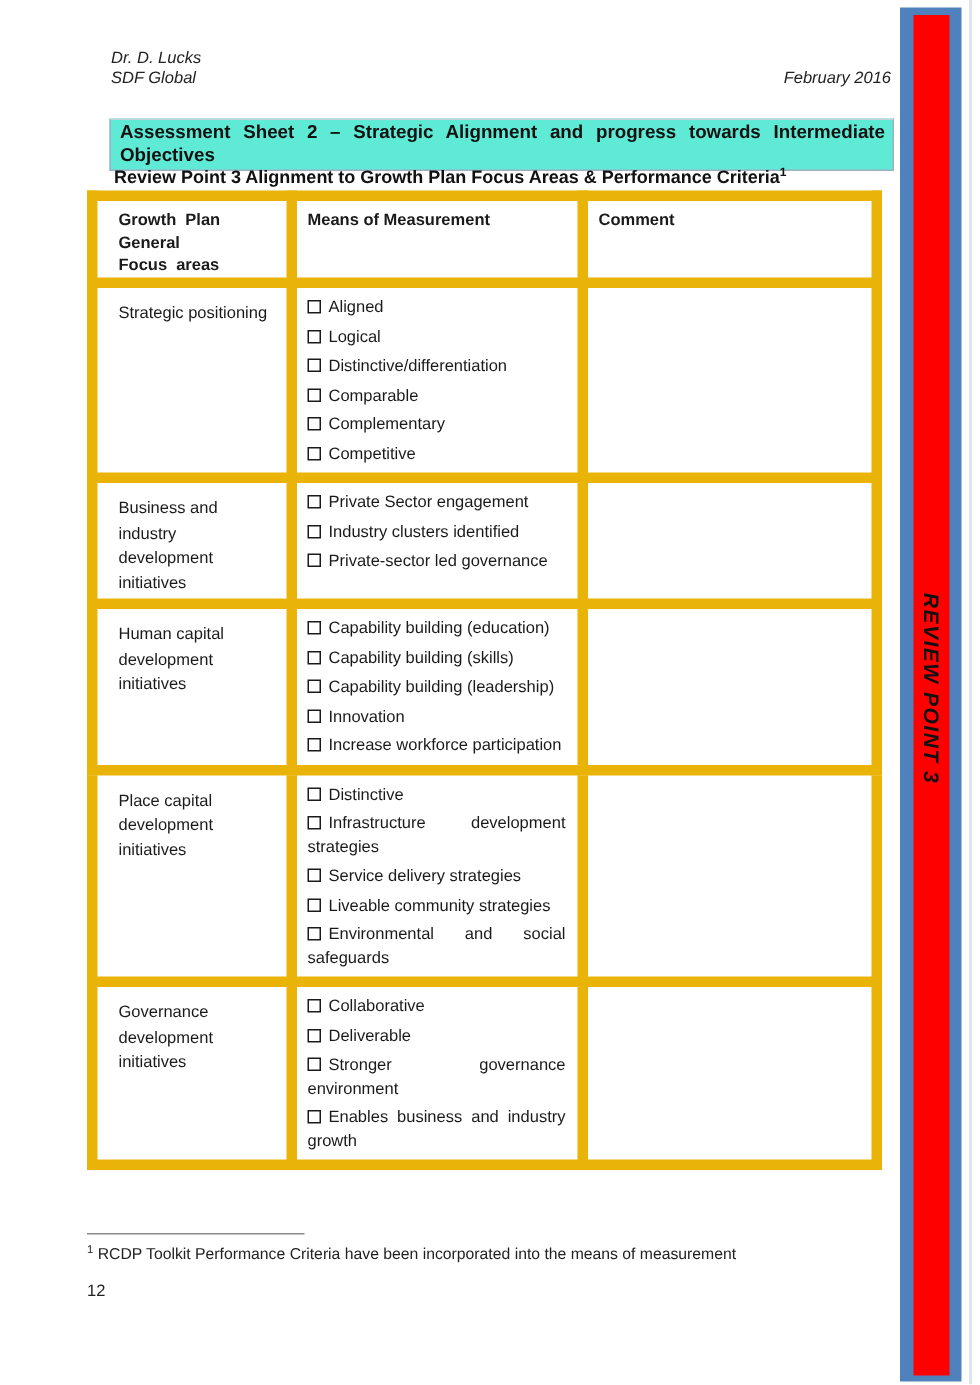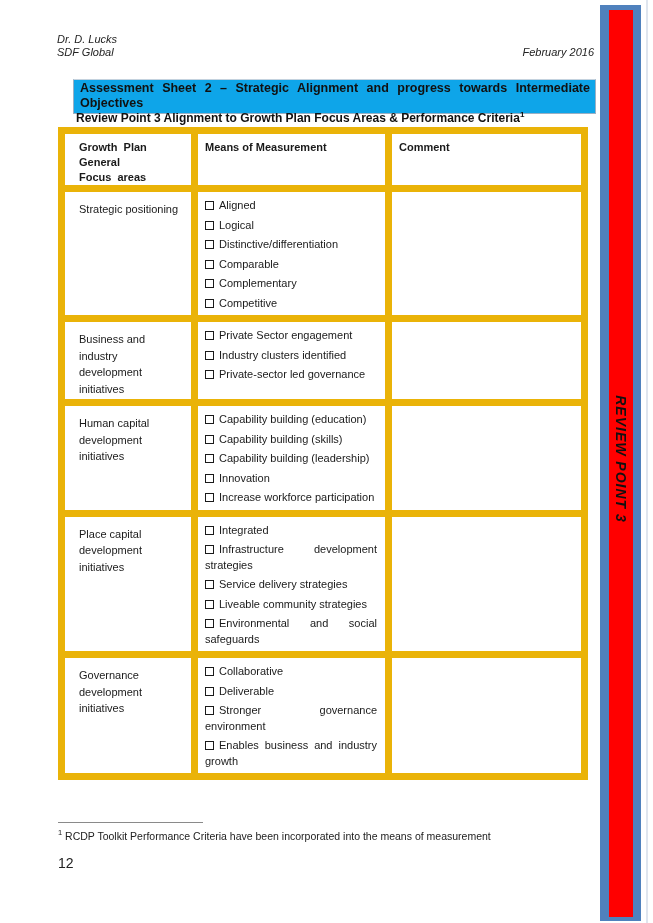--- a/index.html
+++ b/index.html
@@ -9,38 +9,38 @@
     width: 653px;
     height: 923px;
     font-family: "Liberation Sans", "DejaVu Sans", sans-serif;
     color: #1a1a1a;
     overflow: hidden;
   }
 
   
   .doc-header {
     position: absolute;
-    left: 57px; right: 59px; top: 33px;
+    left: 74px; right: 59px; top: 33px;
     font-style: italic;
     font-size: 11px;
     line-height: 13px;
     color: #222;
   }
   .doc-header .author-lines { display: inline-block; }
   .doc-header .doc-date {
     position: absolute; right: 0; bottom: 0;
   }
 
   
   .title-banner {
     position: absolute;
     left: 73px; top: 79px;
     width: 523px;
     min-height: 31px;
-    background: #0ea5e9;
+    background: #5eead4;
     border: 1px solid #9ab0c4;
     border-top-color: #c4d2de;
     padding: 1px 5px 2px 6px;
     font-weight: bold;
     font-size: 12.5px;
     line-height: 15px;
     text-align: justify;
     color: #111;
   }
 
@@ -123,21 +123,21 @@
   .footnote {
     position: absolute;
     left: 58px; top: 828px;
     font-size: 10.5px;
     color: #222;
   }
   .footnote sup { font-size: 7.5px; }
   .page-number {
     position: absolute;
     left: 58px; top: 855px;
-    font-size: 14px;
+    font-size: 11px;
     color: #222;
   }
 
   
   .side-banner {
     position: absolute;
     left: 600px; top: 5px;
     width: 41px; height: 916px;
     background: #4f81bd;
   }
@@ -237,21 +237,21 @@
           <div class="measure"><span class="checkbox"></span><span>Increase workforce participation</span></div>
         </td>
     <td class="comment-cell"></td>
   </tr>
 
   <tr class="row-4">
     <td class="focus-cell">Place capital
 development
 initiatives</td>
     <td class="measures-cell">
-          <div class="measure"><span class="checkbox"></span><span>Integrated</span></div>
+          <div class="measure"><span class="checkbox"></span><span>Distinctive</span></div>
           <div class="measure"><span class="checkbox"></span><span>Infrastructure development strategies</span></div>
           <div class="measure"><span class="checkbox"></span><span>Service delivery strategies</span></div>
           <div class="measure"><span class="checkbox"></span><span>Liveable community strategies</span></div>
           <div class="measure"><span class="checkbox"></span><span>Environmental and social safeguards</span></div>
         </td>
     <td class="comment-cell"></td>
   </tr>
 
   <tr class="row-5">
     <td class="focus-cell">Governance

